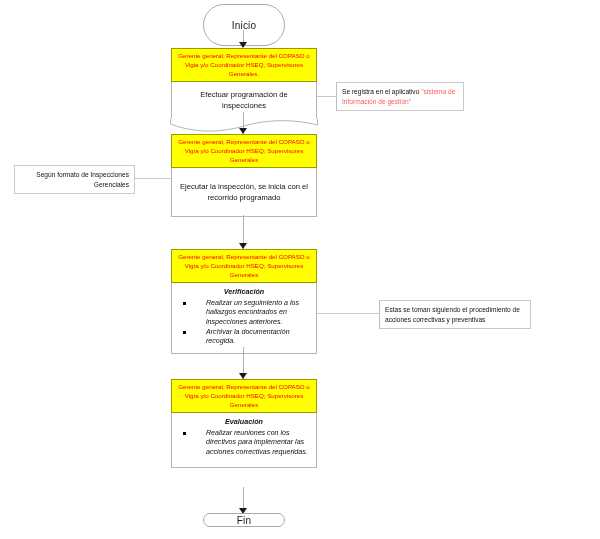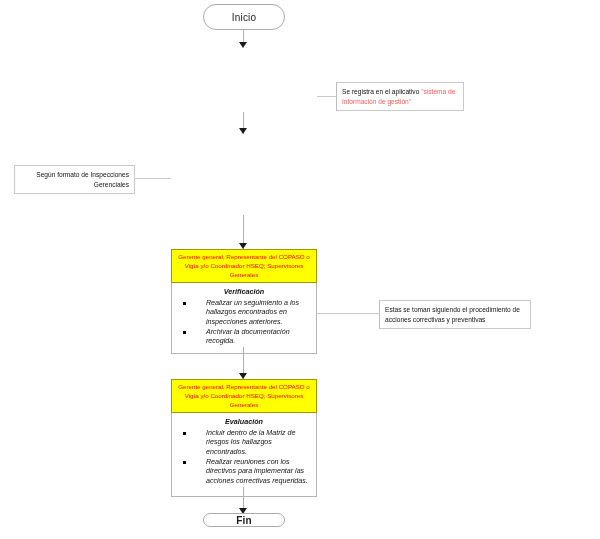--- a/index.html
+++ b/index.html
@@ -132,36 +132,47 @@
   }
   .note.right-note { border-left-color: #bdbdbd; }
   .note em { font-style: normal; color: #ff5a5a; }
   .note.align-right { text-align: right; }
 </style>
 </head>
 <body>
 
 <div id="canvas">
 
-  <div class="terminator" style="left:203px; top:4px; width:82px; height:26px;">
+  <div class="terminator" style="left:203px; top:4px; width:82px; height:42px;">
     <span>Inicio</span>
   </div>
 
   <div class="vline" style="left:243px; top:30px; height:16px;"></div>
   <div class="arrow" style="left:239px; top:42px;"></div>
 
+  <div class="node doc-wrap" style="top:48px;">
+    <div class="role">Gerente general, Representante del COPASO o Vigia y/o Coordinador HSEQ, Supervisores Generales.</div>
+    <div class="body">Efectuar programación de inspecciones</div>
+    <svg class="wave" viewBox="0 0 148 14" preserveAspectRatio="none">
+      <path d="M0.5,0 L0.5,5 C24,14 50,14 74,7 C98,0 124,0 147.5,6 L147.5,0" fill="#ffffff" stroke="#b5b5b5" stroke-width="1"></path>
+    </svg>
+  </div>
 
   <div class="hline" style="left:317px; top:96px; width:26px;"></div>
   <div class="note right-note" style="left:336px; top:82px; width:128px;">
     <span>Se registra en el aplicativo </span><em>"sistema de Información de gestión"</em>
   </div>
 
   <div class="vline" style="left:243px; top:112px; height:22px;"></div>
   <div class="arrow" style="left:239px; top:128px;"></div>
 
+  <div class="node" style="top:134px;">
+    <div class="role">Gerente general, Representante del COPASO o Vigía y/o Coordinador HSEQ; Supervisores Generales</div>
+    <div class="body" style="height:49px; display:flex; align-items:center; justify-content:center;">Ejecutar  la inspección, se inicia con el recorrido programado</div>
+  </div>
 
   <div class="hline" style="left:133px; top:178px; width:38px;"></div>
   <div class="note align-right" style="left:14px; top:165px; width:121px;">
     <span>Según formato de Inspecciones Gerenciales</span>
   </div>
 
   <div class="vline" style="left:243px; top:215px; height:34px;"></div>
   <div class="arrow" style="left:239px; top:243px;"></div>
 
   <div class="node" style="top:249px;">
@@ -181,26 +192,25 @@
   </div>
 
   <div class="vline" style="left:243px; top:347px; height:32px;"></div>
   <div class="arrow" style="left:239px; top:373px;"></div>
 
   <div class="node" style="top:379px;">
     <div class="role">Gerente general, Representante del COPASO o Vigía y/o Coordinador HSEQ; Supervisores Generales</div>
     <div class="body compact" style="padding-bottom:9px;">
       <div class="body-title">Evaluación</div>
       <ul class="items">
-        <li>Incluir dentro de la Matriz de riesgos los hallazgos encontrados.</li>
         <li>Realizar reuniones con los directivos para implementar las acciones correctivas requeridas.</li>
       </ul>
     </div>
   </div>
 
   <div class="vline" style="left:243px; top:487px; height:28px;"></div>
   <div class="arrow" style="left:239px; top:508px;"></div>
 
-  <div class="terminator" style="left:203px; top:513px; width:82px; height:14px;font-weight:bold;">
+  <div class="terminator" style="left:203px; top:513px; width:82px; height:14px;">
     <span>Fin</span>
   </div>
 
 </div>
 
 </body></html>

